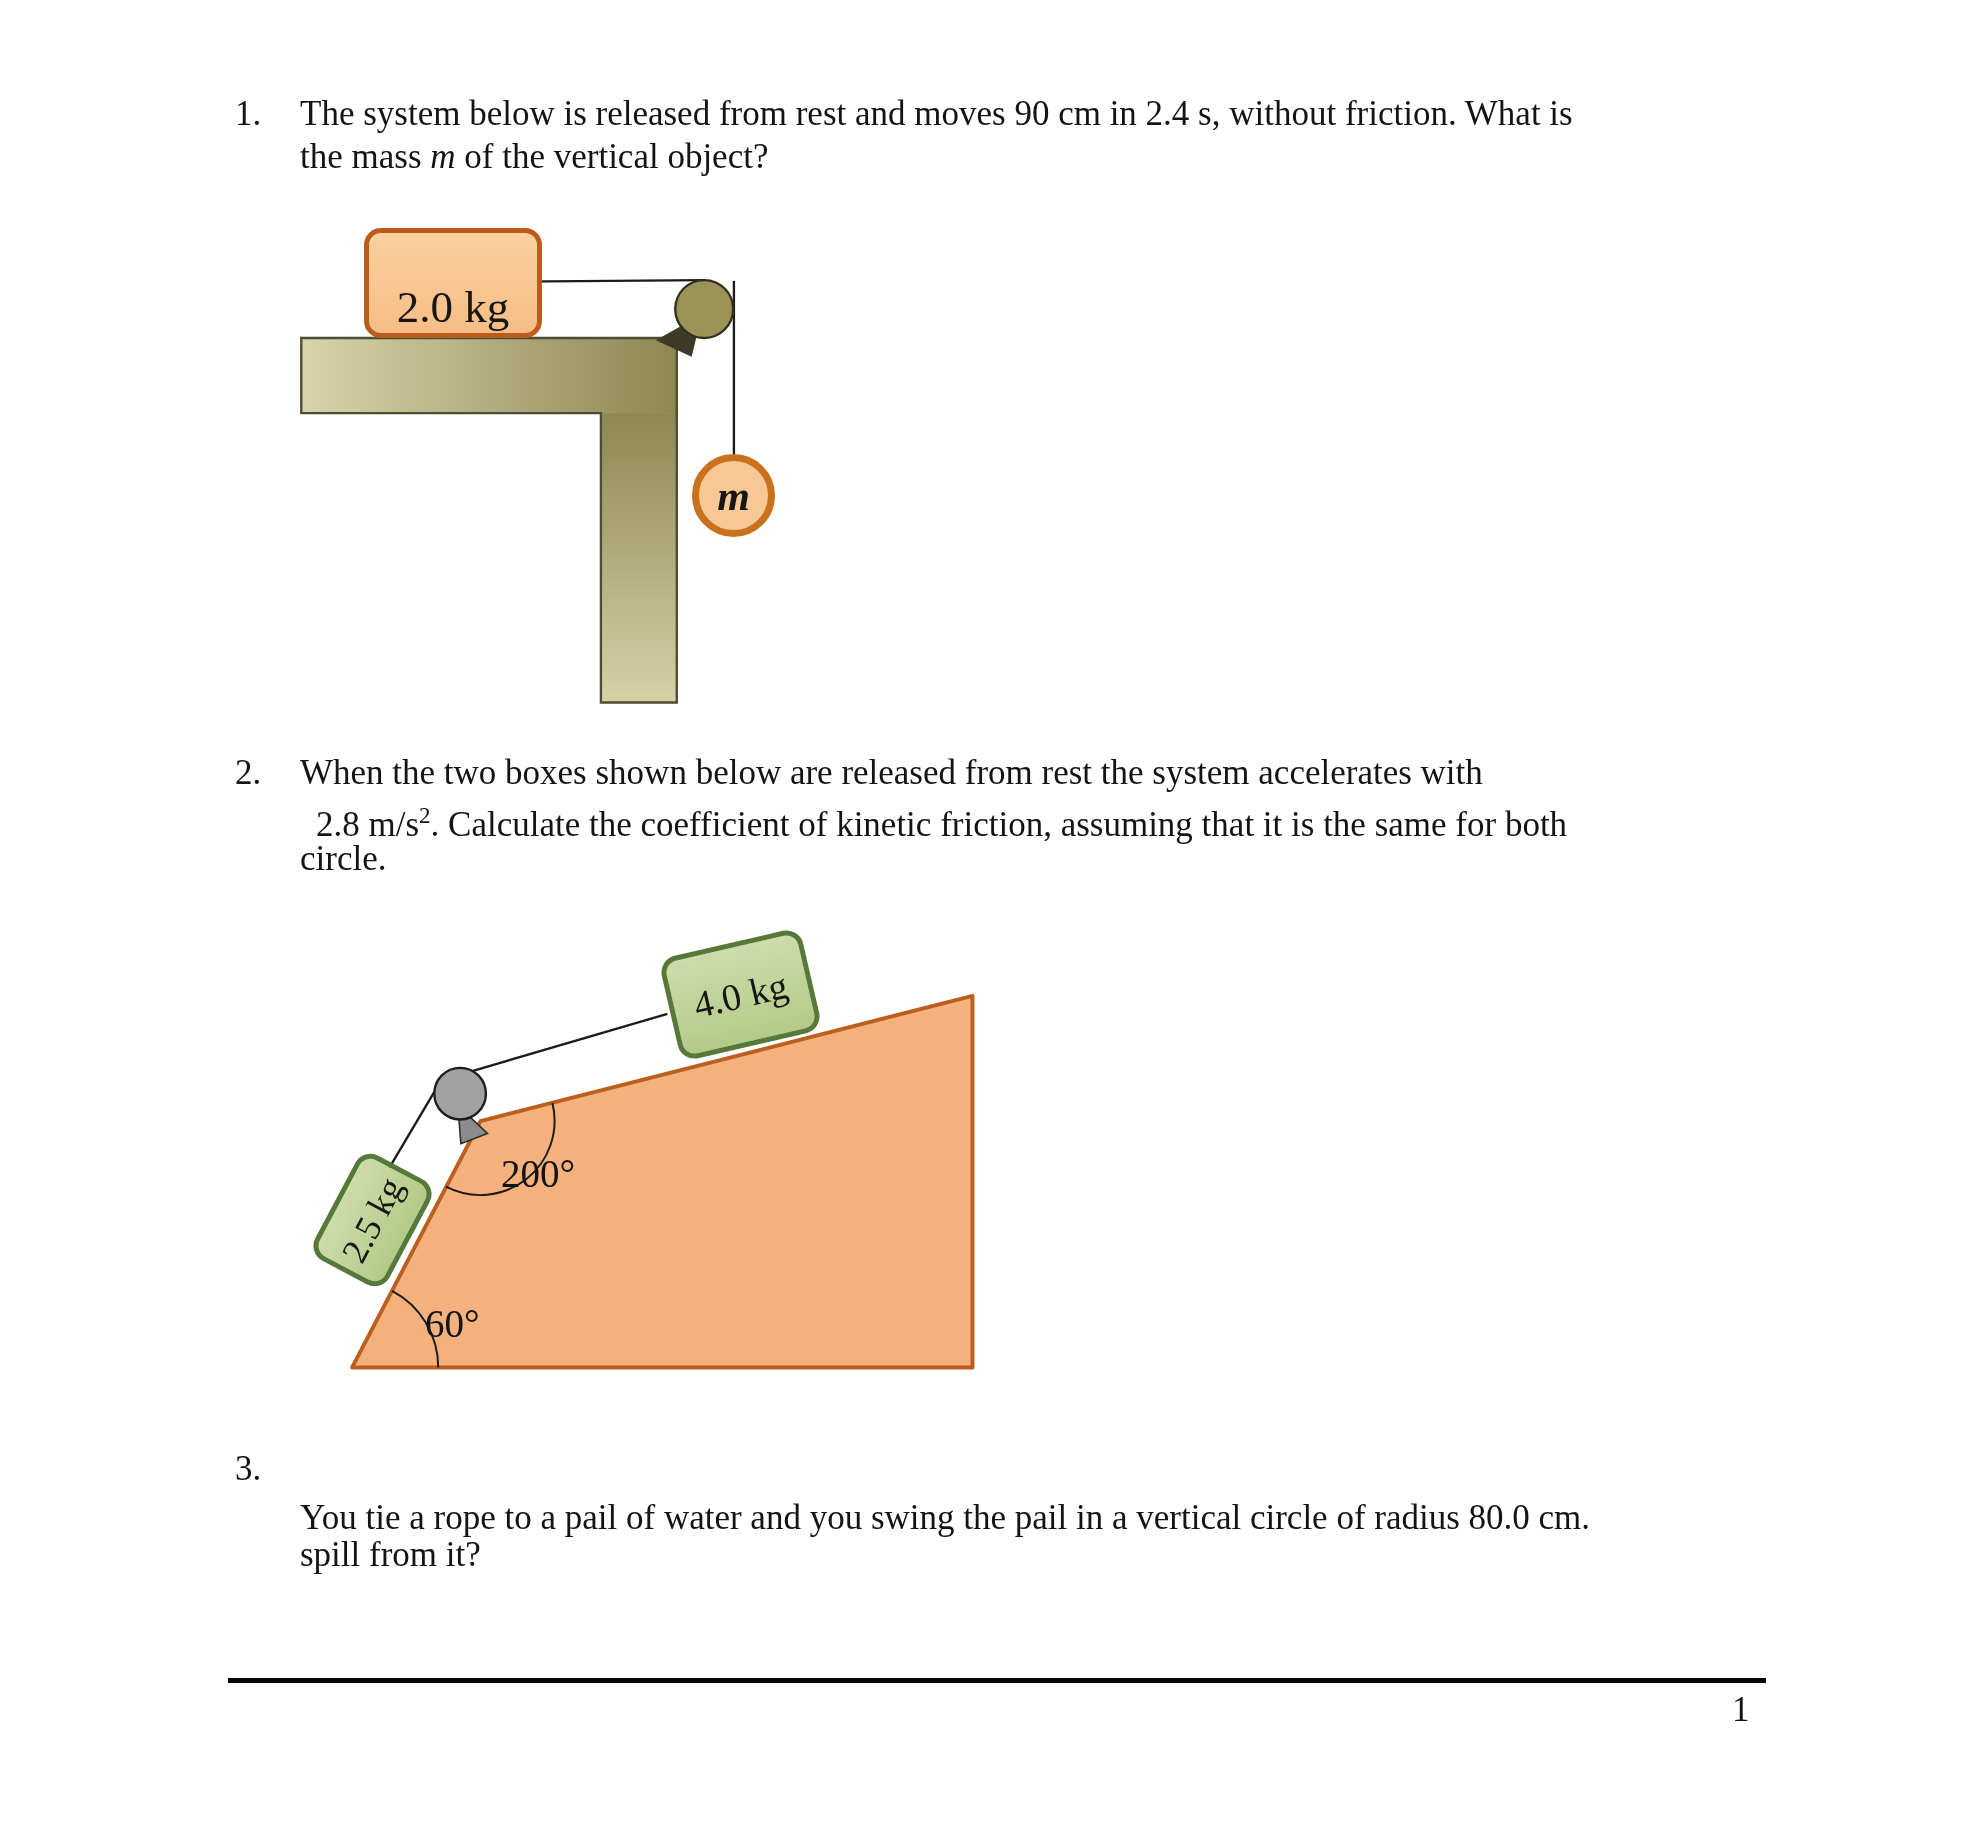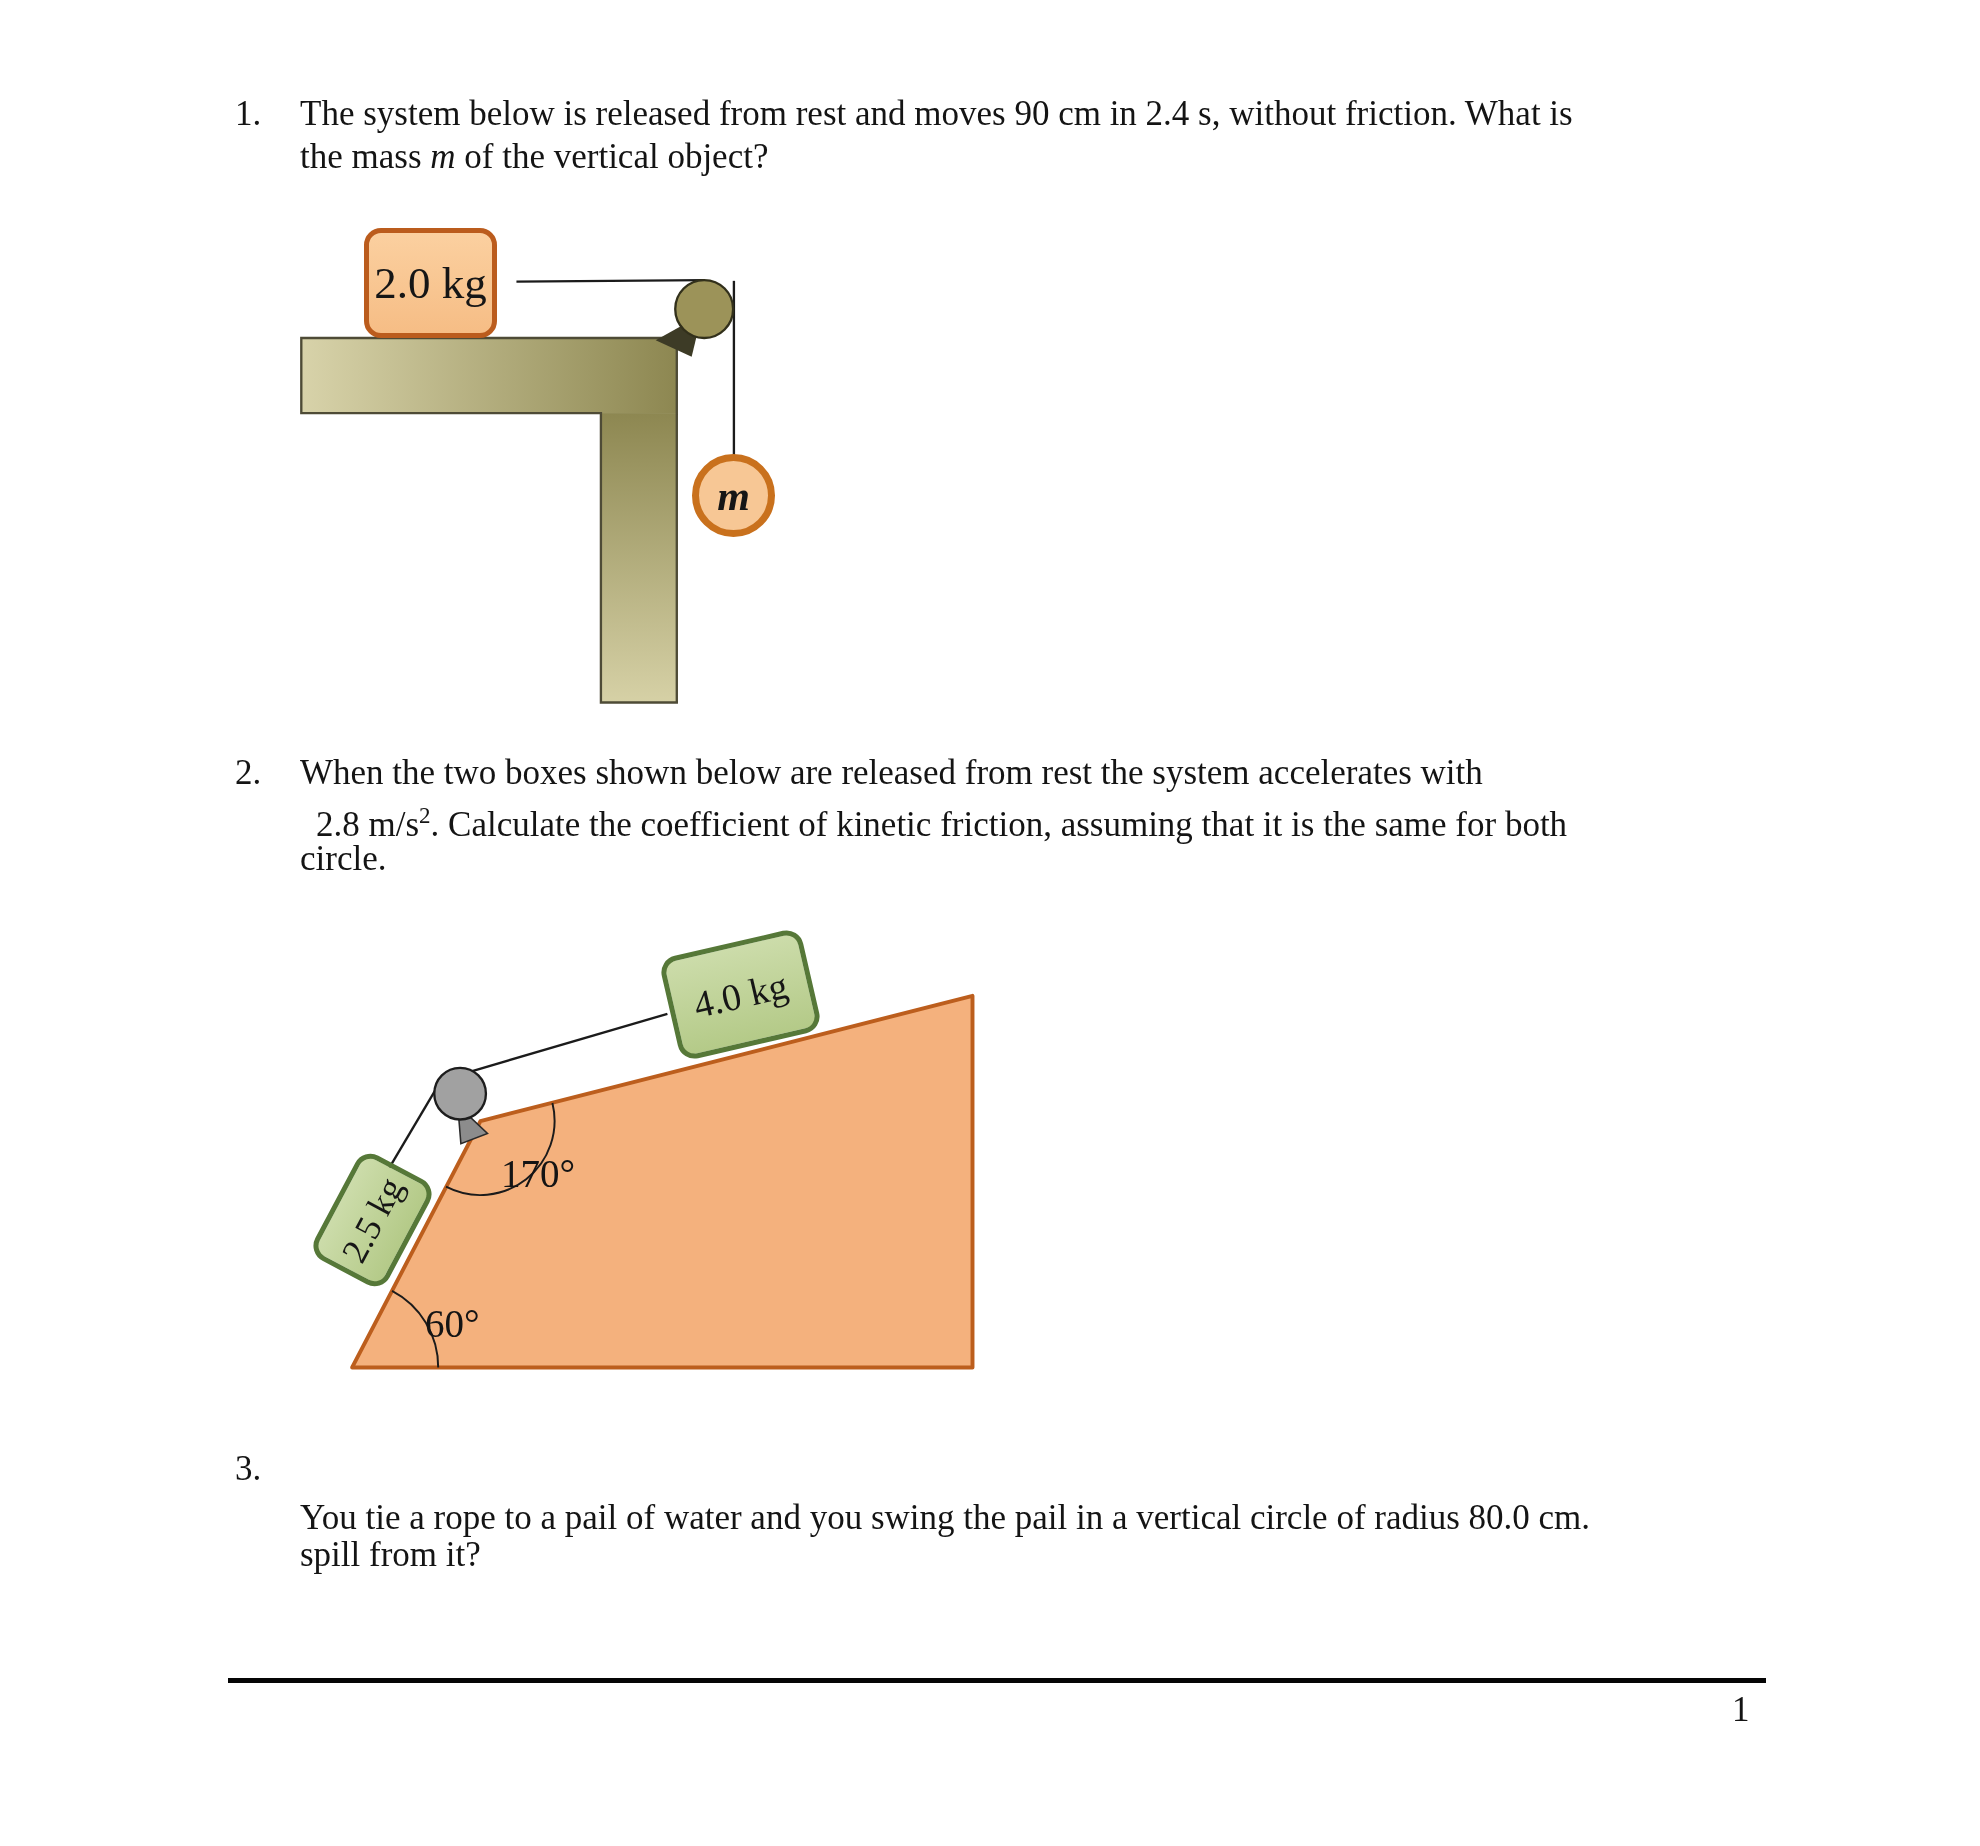--- a/index.html
+++ b/index.html
@@ -11,24 +11,24 @@
   .pnum,.pline{
     position:absolute;font-size:35px;line-height:43px;white-space:nowrap;color:#141414;
   }
   .sup{font-size:23px;vertical-align:12.5px;}
   .ital{font-style:italic;}
   .block{
     position:absolute;display:flex;align-items:center;justify-content:center;
     box-sizing:border-box;text-align:center;
   }
   .block-orange{
-    width:133px;height:110px;left:364px;top:228px;
+    width:178px;height:110px;left:364px;top:228px;
     background:linear-gradient(180deg,#fbd0a0 0%,#f6bd85 100%);
     border:5.5px solid #bb5c1d;border-radius:17px;
-    font-size:45px;color:#161616;
+    font-size:45px;color:#161616;align-items:flex-end;
   }
   .mass-circle{
     position:absolute;left:692px;top:454px;width:83px;height:83px;
     box-sizing:border-box;border-radius:50%;
     background:#f7c795;border:7px solid #c9711d;
     display:flex;align-items:center;justify-content:center;
     font-size:42px;font-style:italic;font-weight:bold;color:#161616;
   }
   .block-green{
     background:linear-gradient(180deg,#ccdcaa 0%,#b4ca88 100%);
@@ -95,21 +95,21 @@
   <div class="pline" style="left:300px;top:751px">When the two boxes shown below are released from rest the system accelerates with</div>
   <div class="pline" style="left:316px;top:794px"><span>2.8 m/s</span><span class="sup">2</span><span>. Calculate the coefficient of kinetic friction, assuming that it is the same for both</span></div>
   <div class="pline" style="left:300px;top:837px">circle.</div>
 
   <div class="block block-green block-4kg">
       <span>4.0 kg</span>
     </div>
   <div class="block block-green block-25kg">
       <span>2.5 kg</span>
     </div>
-  <div class="angle-label angle-140">170°</div>
+  <div class="angle-label angle-140">200°</div>
   <div class="angle-label angle-60">60°</div>
 
   <div class="pnum" style="left:235px;top:1447px">3.</div>
   <div class="pline" style="left:300px;top:1496px">You tie a rope to a pail of water and you swing the pail in a vertical circle of radius 80.0 cm.</div>
   <div class="pline" style="left:300px;top:1533px">spill from it?</div>
 
   <div class="footer-line"></div>
   <div class="page-number">1</div>
 
 </div>

